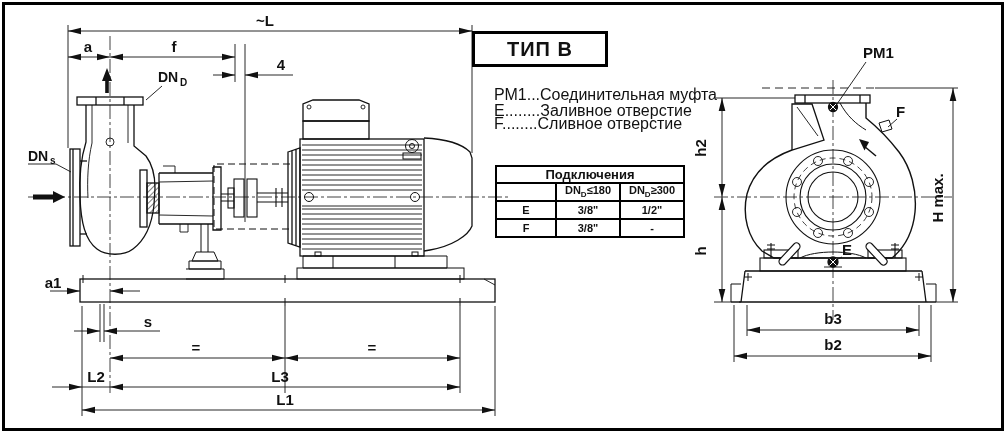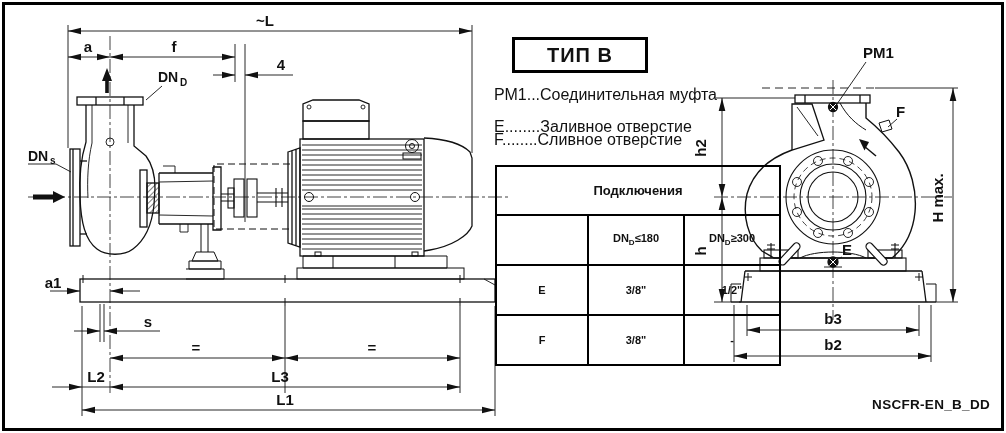--- a/index.html
+++ b/index.html
@@ -2,27 +2,27 @@
 <html><head>
 <meta charset="utf-8">
 <style>
   html,body{margin:0;padding:0;background:#fff;width:1006px;height:433px;overflow:hidden;}
   #stage{position:relative;width:1006px;height:433px;background:#fff;font-family:"Liberation Sans",sans-serif;color:#111;}
   #frame{position:absolute;left:2px;top:2px;width:996px;height:423px;border:3px solid #000;}
   svg{position:absolute;left:0;top:0;}
   svg text{font-family:"Liberation Sans",sans-serif;fill:#111;font-weight:bold;}
   .dimtext{font-size:15px;}
   .dimtext-sm{font-size:14px;}
-  .type-box{position:absolute;left:512px;top:31px;width:130px;height:30px;border:3px solid #000;
-    display:flex;align-items:center;justify-content:center;font-size:20px;font-weight:bold;letter-spacing:1px;margin-top:6px;}
+  .type-box{position:absolute;left:472px;top:31px;width:130px;height:30px;border:3px solid #000;
+    display:flex;align-items:center;justify-content:center;font-size:20px;font-weight:bold;letter-spacing:1px;}
   .legend{position:absolute;left:494px;top:88px;font-size:16px;line-height:13px;white-space:nowrap;}
   .legend .indent{padding-left:23px;}
-  .legend .gap{margin-top:19px;}
+  .legend .gap{margin-top:3px;}
   .conn-table{position:absolute;left:495px;top:165px;border-collapse:collapse;table-layout:fixed;}
-  .conn-table td,.conn-table th{border:2px solid #000;padding:16px;text-align:center;vertical-align:middle;
+  .conn-table td,.conn-table th{border:2px solid #000;padding:0;text-align:center;vertical-align:middle;
     font-size:11px;font-weight:bold;height:16px;}
   .conn-table .title-row th{font-size:13px;font-weight:600;height:15px;}
   .conn-table sub{font-size:8px;}
   .c1{width:58px;}.c2{width:62px;}.c3{width:62px;}
   .doc-code{position:absolute;right:16px;top:397px;font-size:13.5px;font-weight:bold;letter-spacing:0.3px;}
 </style>
 </head>
 <body>
 
 <div id="stage">
@@ -296,14 +296,13 @@
       <td>1/2"</td>
     </tr>
     <tr>
       <td>F</td>
       <td>3/8"</td>
       <td>-</td>
     </tr>
   </tbody>
     </table>
 
-  <div class="doc-code">NSCFR-EN_B_DD</div>
 </div>
 
 </body></html>

